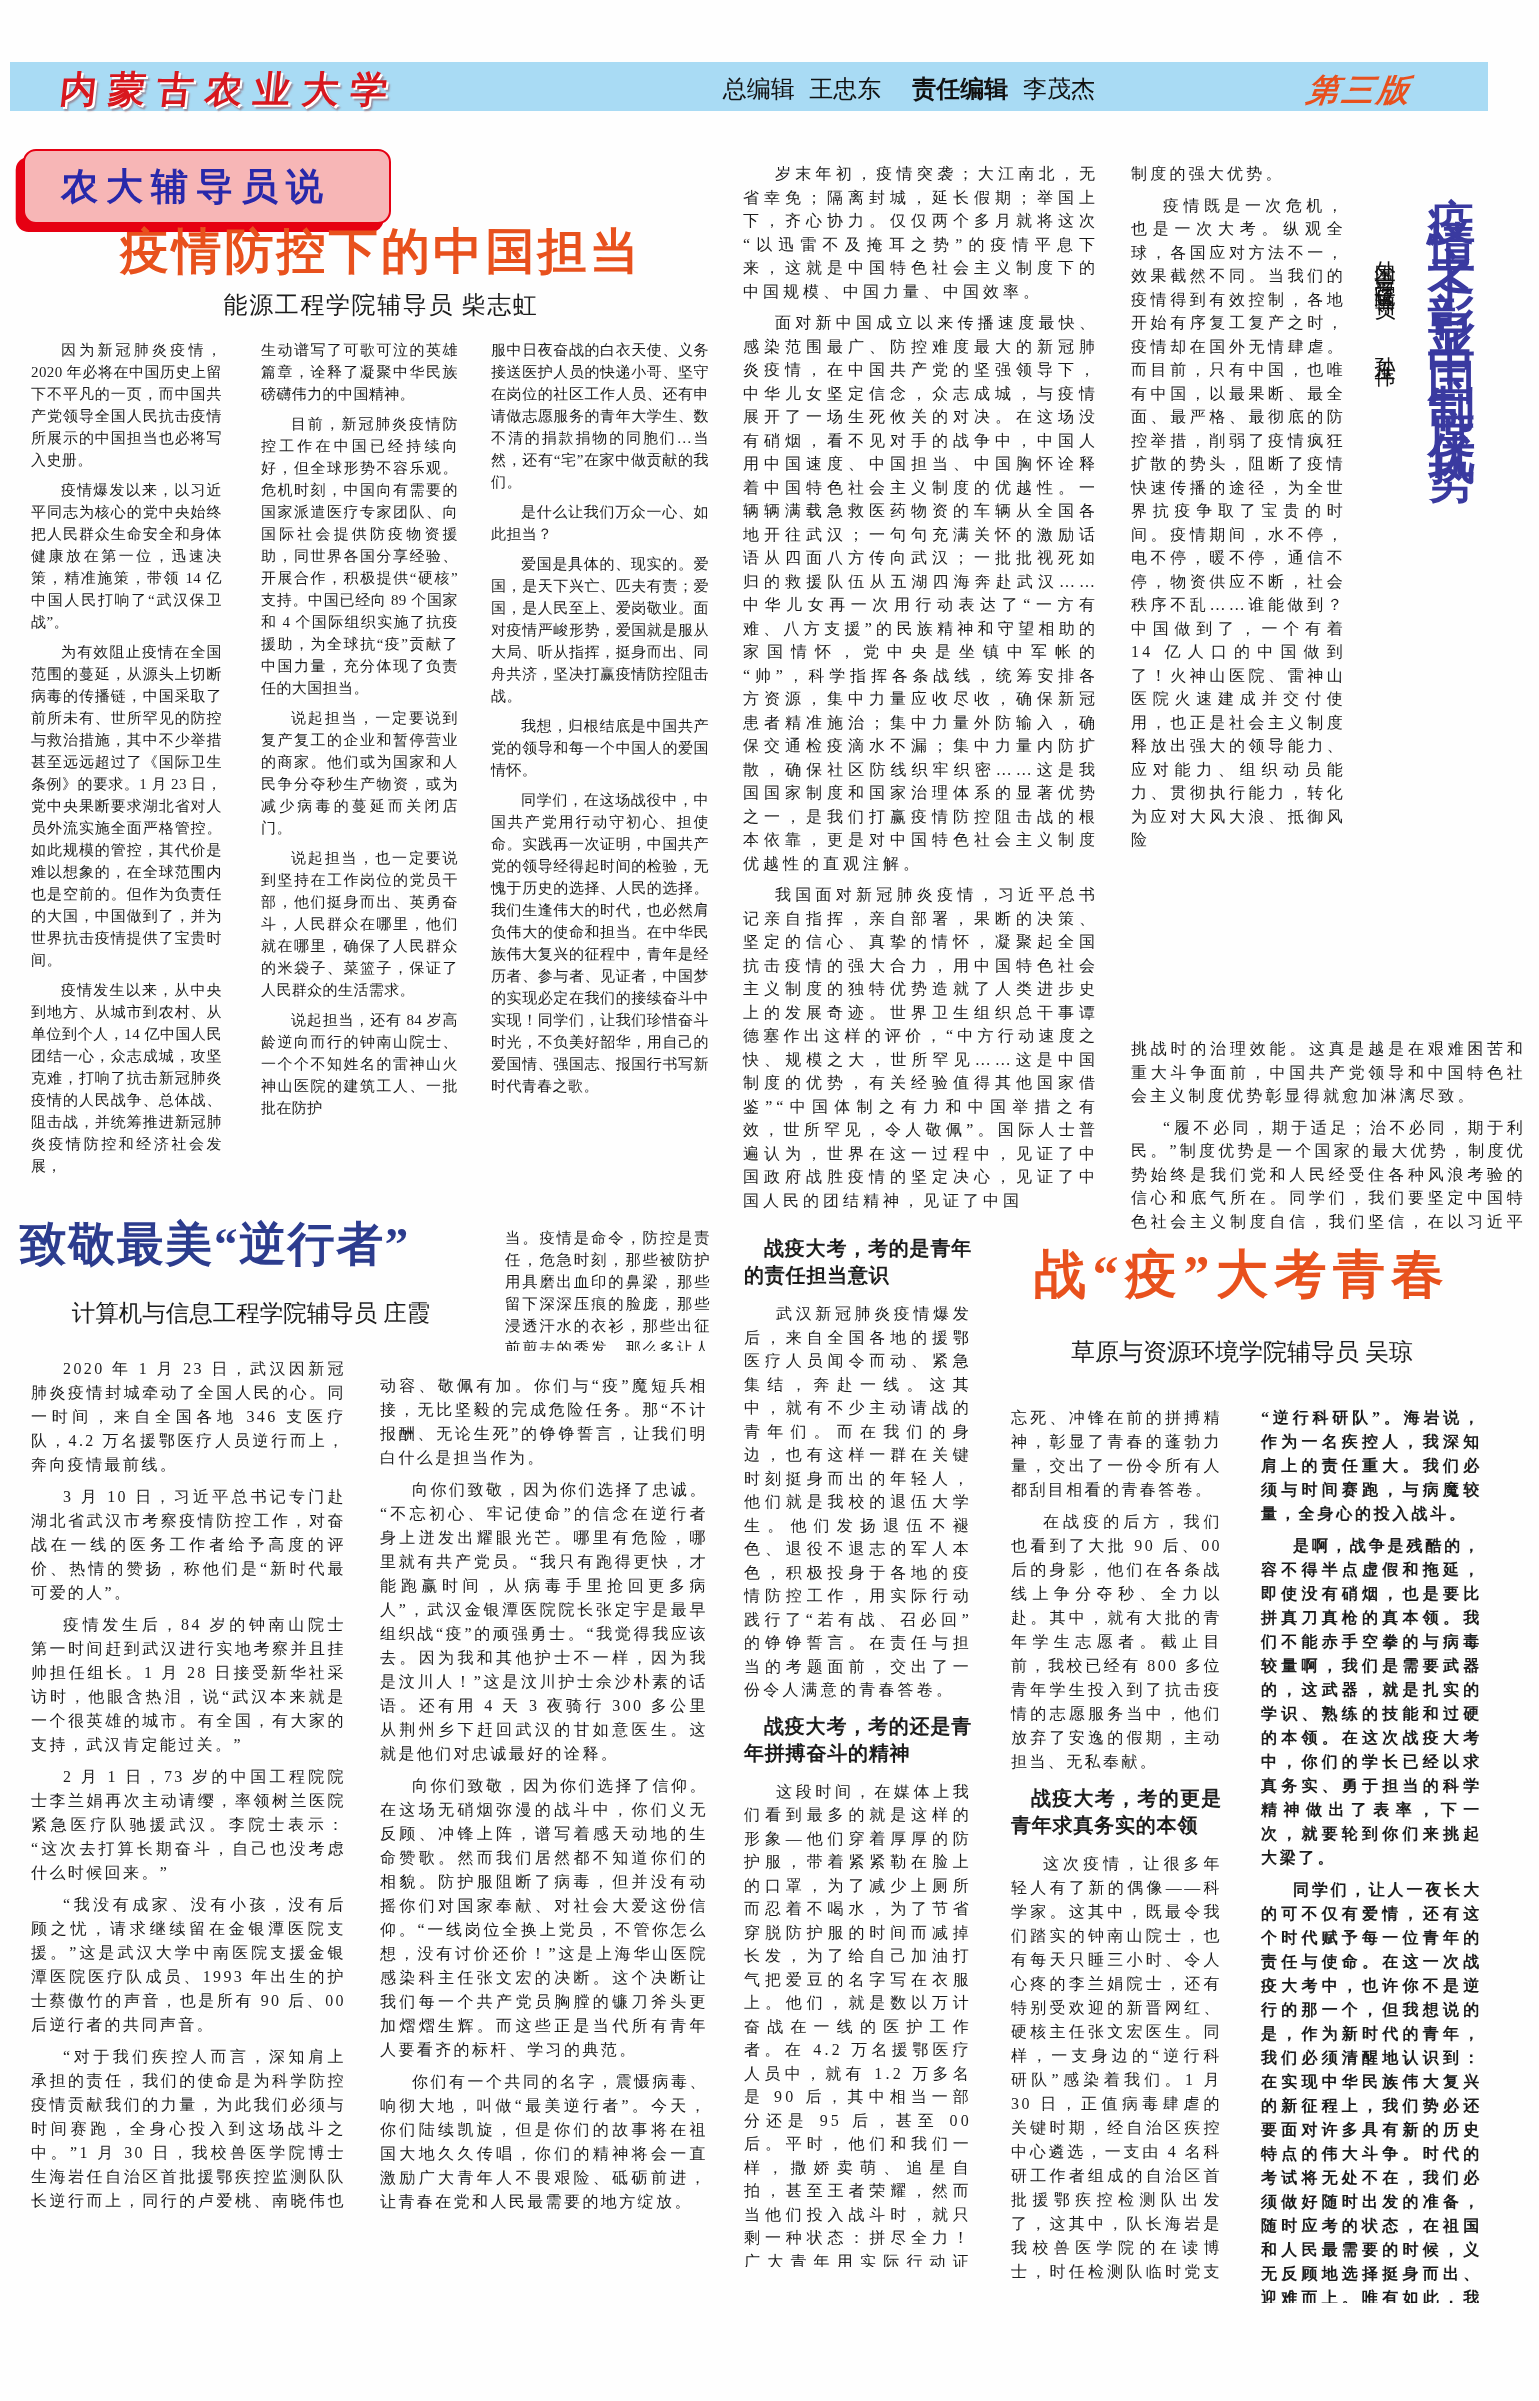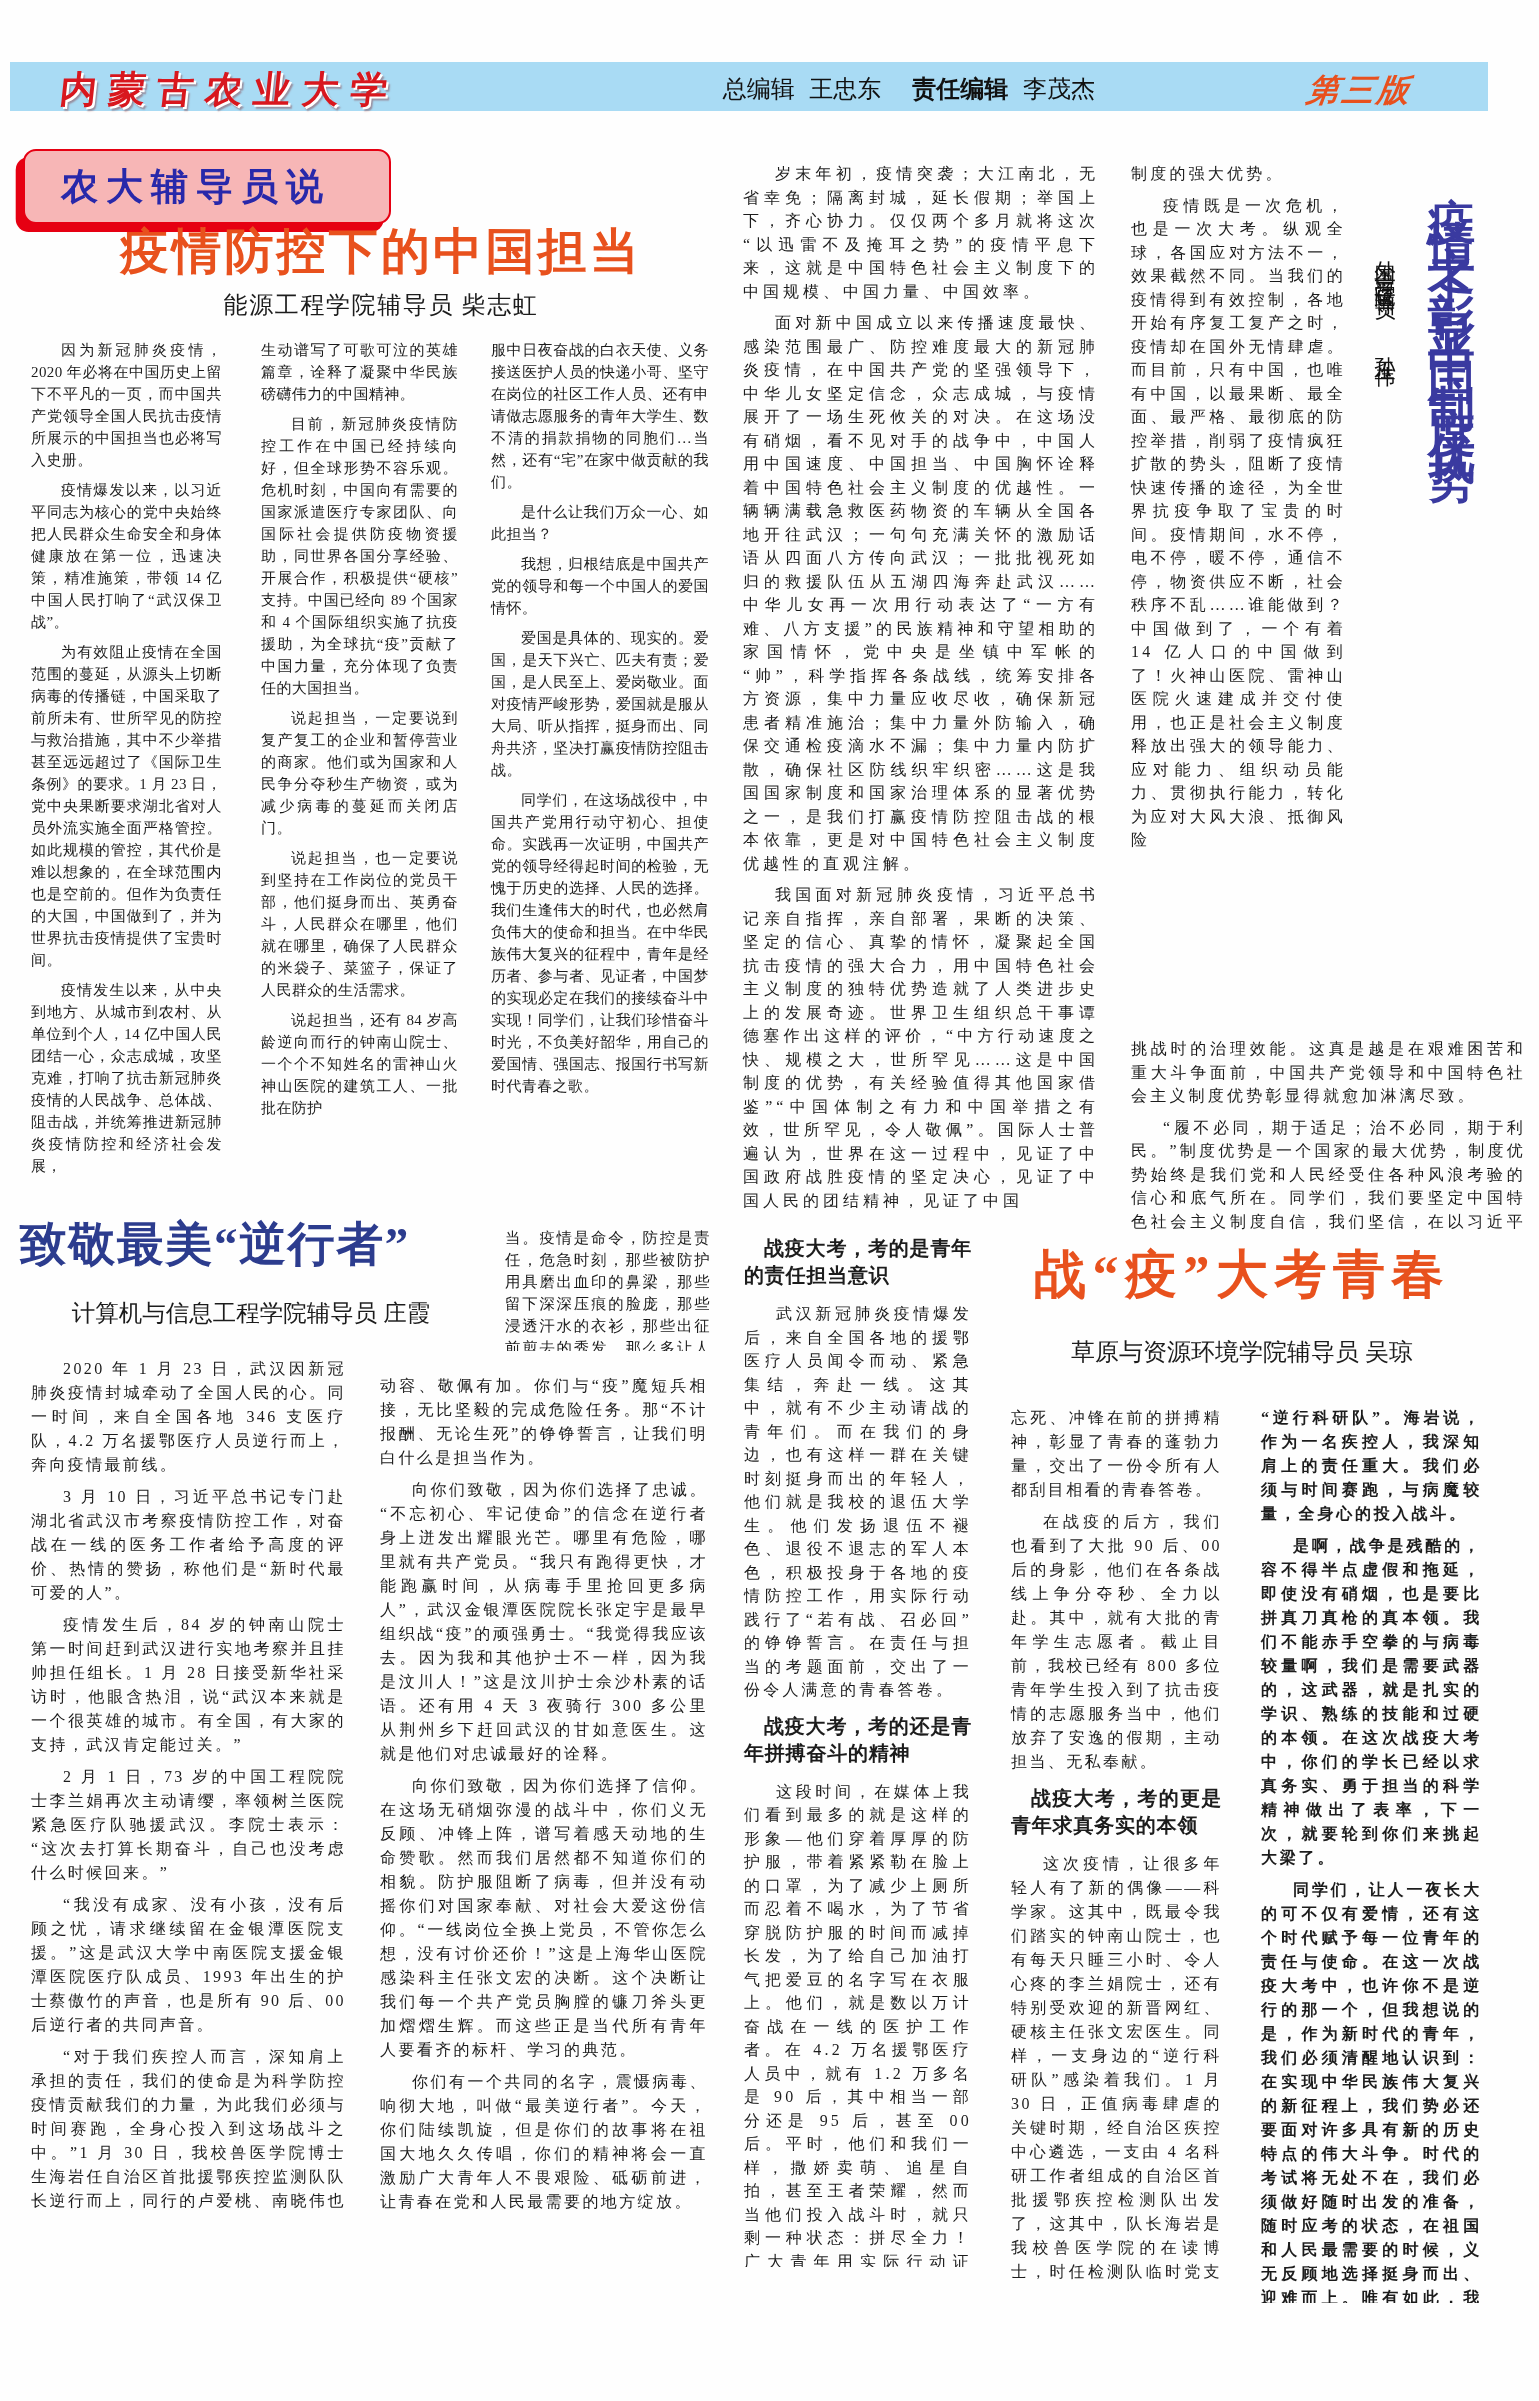--- a/index.html
+++ b/index.html
@@ -86,22 +86,22 @@
   <div class="col a1c c2">
       <p class="cont">生动谱写了可歌可泣的英雄篇章，诠释了凝聚中华民族磅礴伟力的中国精神。</p>
       <p>目前，新冠肺炎疫情防控工作在中国已经持续向好，但全球形势不容乐观。危机时刻，中国向有需要的国家派遣医疗专家团队、向国际社会提供防疫物资援助，同世界各国分享经验、开展合作，积极提供“硬核”支持。中国已经向 89 个国家和 4 个国际组织实施了抗疫援助，为全球抗“疫”贡献了中国力量，充分体现了负责任的大国担当。</p>
       <p>说起担当，一定要说到复产复工的企业和暂停营业的商家。他们或为国家和人民争分夺秒生产物资，或为减少病毒的蔓延而关闭店门。</p>
       <p>说起担当，也一定要说到坚持在工作岗位的党员干部，他们挺身而出、英勇奋斗，人民群众在哪里，他们就在哪里，确保了人民群众的米袋子、菜篮子，保证了人民群众的生活需求。</p>
       <p>说起担当，还有 84 岁高龄逆向而行的钟南山院士、一个个不知姓名的雷神山火神山医院的建筑工人、一批批在防护</p>
     </div>
   <div class="col a1c c3">
       <p class="cont">服中日夜奋战的白衣天使、义务接送医护人员的快递小哥、坚守在岗位的社区工作人员、还有申请做志愿服务的青年大学生、数不清的捐款捐物的同胞们…当然，还有“宅”在家中做贡献的我们。</p>
       <p>是什么让我们万众一心、如此担当？</p>
+      <p>爱国是具体的、现实的。爱国，是天下兴亡、匹夫有责；爱国，是人民至上、爱岗敬业。面对疫情严峻形势，爱国就是服从大局、听从指挥，挺身而出、同舟共济，坚决打赢疫情防控阻击战。</p>
       <p>我想，归根结底是中国共产党的领导和每一个中国人的爱国情怀。</p>
-      <p>爱国是具体的、现实的。爱国，是天下兴亡、匹夫有责；爱国，是人民至上、爱岗敬业。面对疫情严峻形势，爱国就是服从大局、听从指挥，挺身而出、同舟共济，坚决打赢疫情防控阻击战。</p>
       <p>同学们，在这场战役中，中国共产党用行动守初心、担使命。实践再一次证明，中国共产党的领导经得起时间的检验，无愧于历史的选择、人民的选择。我们生逢伟大的时代，也必然肩负伟大的使命和担当。在中华民族伟大复兴的征程中，青年是经历者、参与者、见证者，中国梦的实现必定在我们的接续奋斗中实现！同学们，让我们珍惜奋斗时光，不负美好韶华，用自己的爱国情、强国志、报国行书写新时代青春之歌。</p>
     </div>
   <div class="col c4">
       <p>岁末年初，疫情突袭；大江南北，无省幸免；隔离封城，延长假期；举国上下，齐心协力。仅仅两个多月就将这次“以迅雷不及掩耳之势”的疫情平息下来，这就是中国特色社会主义制度下的中国规模、中国力量、中国效率。</p>
       <p>面对新中国成立以来传播速度最快、感染范围最广、防控难度最大的新冠肺炎疫情，在中国共产党的坚强领导下，中华儿女坚定信念，众志成城，与疫情展开了一场生死攸关的对决。在这场没有硝烟，看不见对手的战争中，中国人用中国速度、中国担当、中国胸怀诠释着中国特色社会主义制度的优越性。一辆辆满载急救医药物资的车辆从全国各地开往武汉；一句句充满关怀的激励话语从四面八方传向武汉；一批批视死如归的救援队伍从五湖四海奔赴武汉……中华儿女再一次用行动表达了“一方有难、八方支援”的民族精神和守望相助的家国情怀，党中央是坐镇中军帐的“帅”，科学指挥各条战线，统筹安排各方资源，集中力量应收尽收，确保新冠患者精准施治；集中力量外防输入，确保交通检疫滴水不漏；集中力量内防扩散，确保社区防线织牢织密……这是我国国家制度和国家治理体系的显著优势之一，是我们打赢疫情防控阻击战的根本依靠，更是对中国特色社会主义制度优越性的直观注解。</p>
       <p>我国面对新冠肺炎疫情，习近平总书记亲自指挥，亲自部署，果断的决策、坚定的信心、真挚的情怀，凝聚起全国抗击疫情的强大合力，用中国特色社会主义制度的独特优势造就了人类进步史上的发展奇迹。世界卫生组织总干事谭德塞作出这样的评价，“中方行动速度之快、规模之大，世所罕见……这是中国制度的优势，有关经验值得其他国家借鉴”“中国体制之有力和中国举措之有效，世所罕见，令人敬佩”。国际人士普遍认为，世界在这一过程中，见证了中国政府战胜疫情的坚定决心，见证了中国人民的团结精神，见证了中国</p>
     </div>
 
   <div class="col a2n">
       <p class="cont">制度的强大优势。</p>

